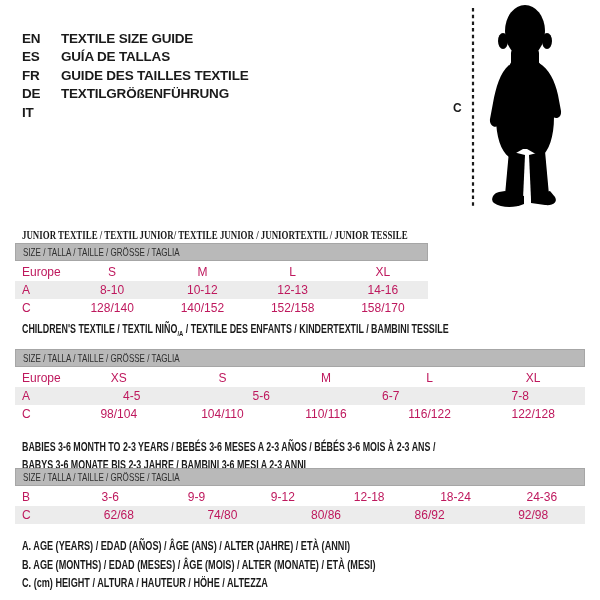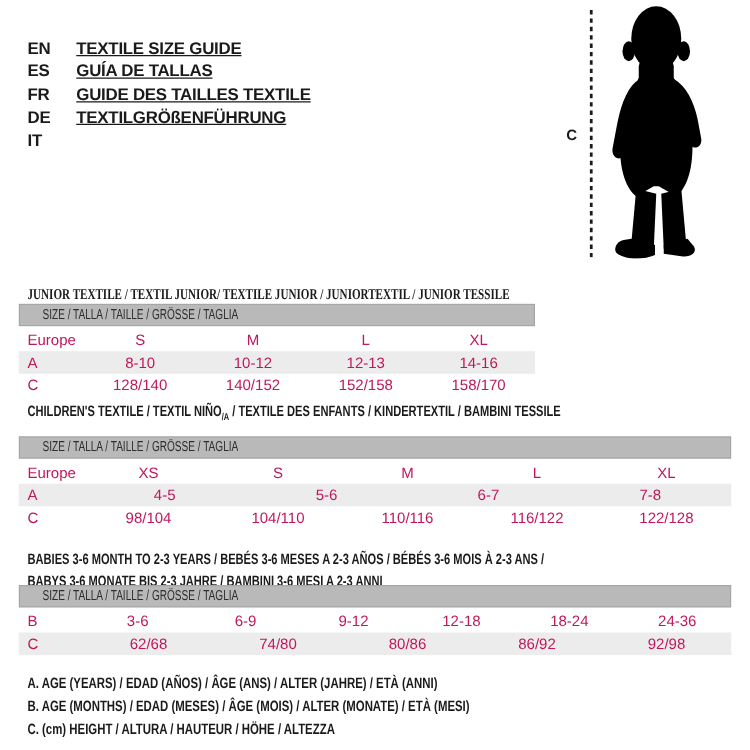--- a/index.html
+++ b/index.html
@@ -5,38 +5,38 @@
   html,body { margin:0; padding:0; background:#fff; }
   .canvas {
     position:relative; width:600px; height:600px; background:#ffffff;
     font-family:"Liberation Sans", sans-serif; color:#1a1a1a; overflow:hidden;
   }
 
   
   .lang-block { position:absolute; top:13px; left:22px;margin-top:16px; }
   .lang-row { display:flex; height:18.5px; align-items:center; font-weight:bold; font-size:13.5px; letter-spacing:-0.2px; }
   .lang-code { width:39px; flex:0 0 39px; }
-  .lang-label { white-space:nowrap;text-decoration:underline; }
+  .lang-label { white-space:nowrap; }
 
   
   .measure-line { position:absolute; left:471px; top:8px; }
   .measure-label { position:absolute; left:453px; top:101px; font-size:12px; font-weight:bold; }
   .silhouette { position:absolute; left:487px; top:3px; }
 
   
   .sec-title { position:absolute; left:22px; font-size:12px; font-weight:bold; white-space:nowrap; height:15px; line-height:15px; }
   .cond { display:inline-block; transform:scaleX(0.74); transform-origin:0 50%; white-space:nowrap; }
   .cond-bar { display:inline-block; transform:scaleX(0.70); transform-origin:0 50%; white-space:nowrap; }
   .sub-txt { font-size:8px; position:relative; top:2.5px; }
   .two-line div { line-height:18px; }
 
   
   .tbl { position:absolute; left:15px; }
   .tbl-head {
-    height:18px; line-height:18px; background:#b9b9b9; padding-left:19px;
+    height:18px; line-height:18px; background:#b9b9b9; padding-left:8px;
     font-size:11.5px; font-weight:400; color:#2e2e2e; margin-bottom:2px;
     box-shadow: inset 0 0 0 1px rgba(0,0,0,0.10);
   }
   .tbl-row { display:flex; height:18px; line-height:18px; font-size:12px; color:#be185d; }
   .tbl-row.striped { background:#ececec; }
   .lab { flex:0 0 45px; padding-left:7px; text-align:left; }
   .cell { flex:1; text-align:center; }
 
   
   .footnotes { position:absolute; left:22px; top:537px; }
@@ -158,21 +158,21 @@
     <div><span class="cond">BABIES 3-6 MONTH TO 2-3 YEARS / BEBÉS 3-6 MESES A 2-3 AÑOS / BÉBÉS 3-6 MOIS À 2-3 ANS /</span></div>
     <div><span class="cond">BABYS 3-6 MONATE BIS 2-3 JAHRE / BAMBINI 3-6 MESI A 2-3 ANNI</span></div>
   </div>
   <div class="tbl" style="top:468px; width:570px;">
     <div class="tbl-head">
       <span class="cond-bar">SIZE / TALLA / TAILLE / GRÖSSE / TAGLIA</span>
     </div>
     <div class="tbl-row">
       <span class="lab">B</span>
       <span class="cell">3-6</span>
-      <span class="cell">6-9</span>
+      <span class="cell">9-9</span>
       <span class="cell">9-12</span>
       <span class="cell">12-18</span>
       <span class="cell">18-24</span>
       <span class="cell">24-36</span>
     </div>
     <div class="tbl-row striped">
       <span class="lab">C</span>
       <span class="cell">62/68</span>
       <span class="cell">74/80</span>
       <span class="cell">80/86</span>

